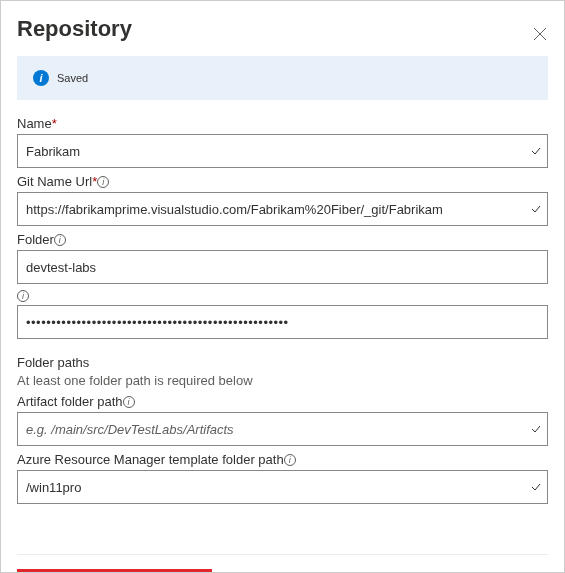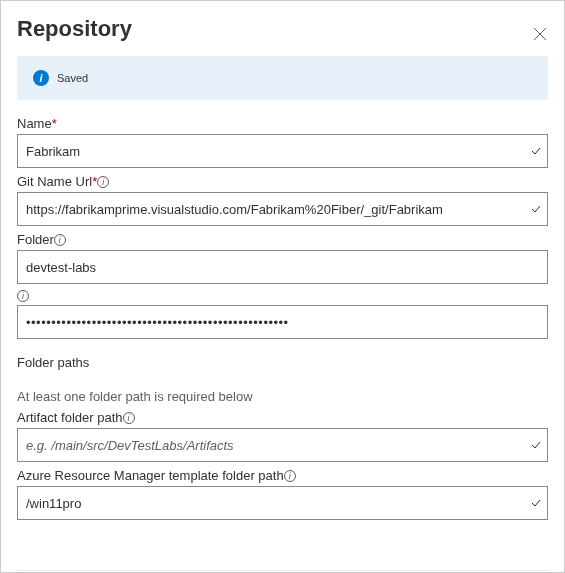--- a/index.html
+++ b/index.html
@@ -11,21 +11,21 @@
     .info-icon { width: 16px; height: 16px; background: #0078d4; border-radius: 50%; display: flex; align-items: center; justify-content: center; color: #fff; font-size: 11px; font-weight: bold; font-style: italic; }
     .status-text { font-size: 11px; color: #323130; }
     .field-label { font-size: 13px; color: #323130; margin-top: 6px; margin-bottom: 3px; display: flex; align-items: center; }
     .required { color: #a80000; }
     .help-icon { width: 12px; height: 12px; border: 1px solid #605e5c; border-radius: 50%; display: inline-flex; align-items: center; justify-content: center; font-size: 9px; color: #605e5c; font-style: italic; }
     .input-row { position: relative; }
     .text-input { width: 100%; border: 1px solid #8a8886; padding: 16px 8px; font-size: 13px; height: 24px; color: #323130; }
     .text-input::placeholder { color: #605e5c; font-style: italic; }
     .pw-input { letter-spacing: 0.5px; }
     .chevron { position: absolute; right: 6px; top: 50%; transform: translateY(-50%); pointer-events: none; color: #323130; }
-    .section-title { font-size: 13px; color: #323130; margin-top: 16px; margin-bottom: 19px; }
+    .section-title { font-size: 13px; color: #323130; margin-top: 16px; margin-bottom: 3px; }
     .subtext { font-size: 13px; color: #605e5c; margin-bottom: 0; }
     .divider { border: none; border-top: 1px solid #edebe9; margin-top: 50px; margin-bottom: 14px; }
     .button-row { display: inline-flex; gap: 10px; align-items: center; border: 3px solid #e3262d; padding: 4px 6px; }
     .btn { height: 28px; padding: 0 20px; font-size: 14px; cursor: pointer; border: 1px solid #a3a3a3; background: #8b5cf6; color: #323130; }
     .btn-primary { background: #0078d4; color: #fff; border: 3px solid #f9a8d4; font-weight: 400; }
     svg { display: block; }
   </style>
 </head>
 <body>
 

